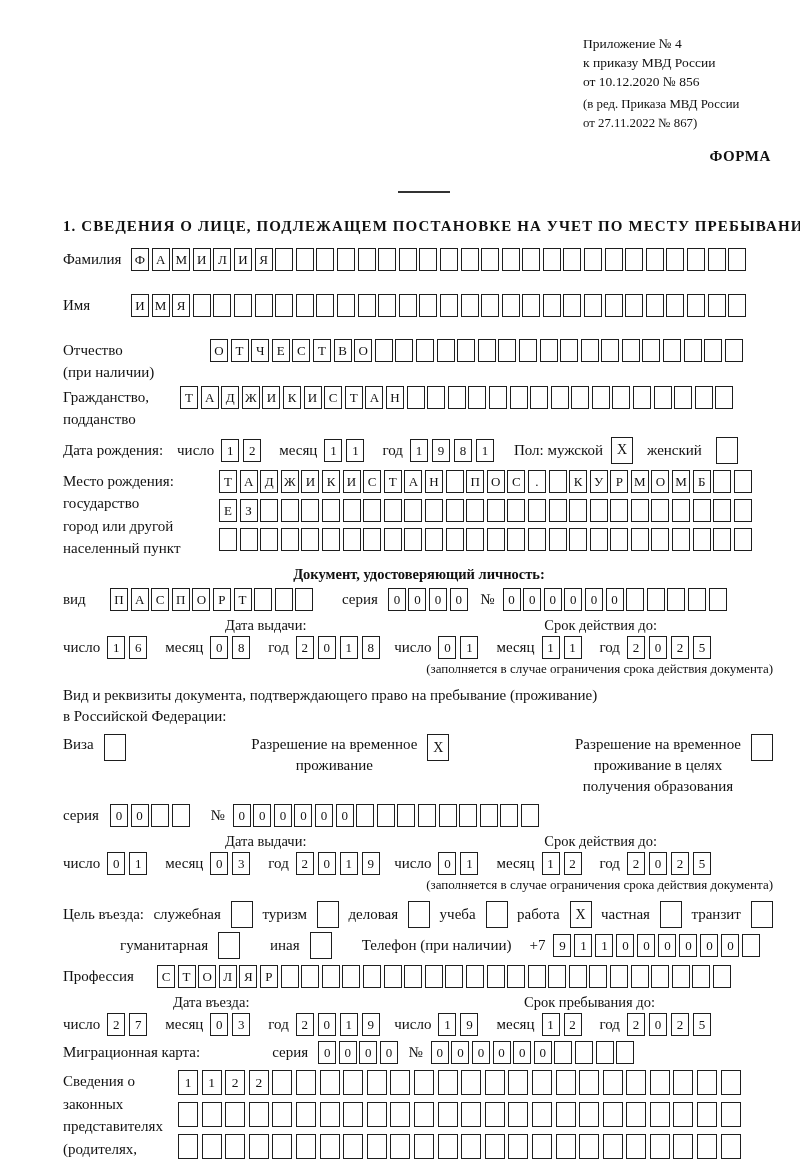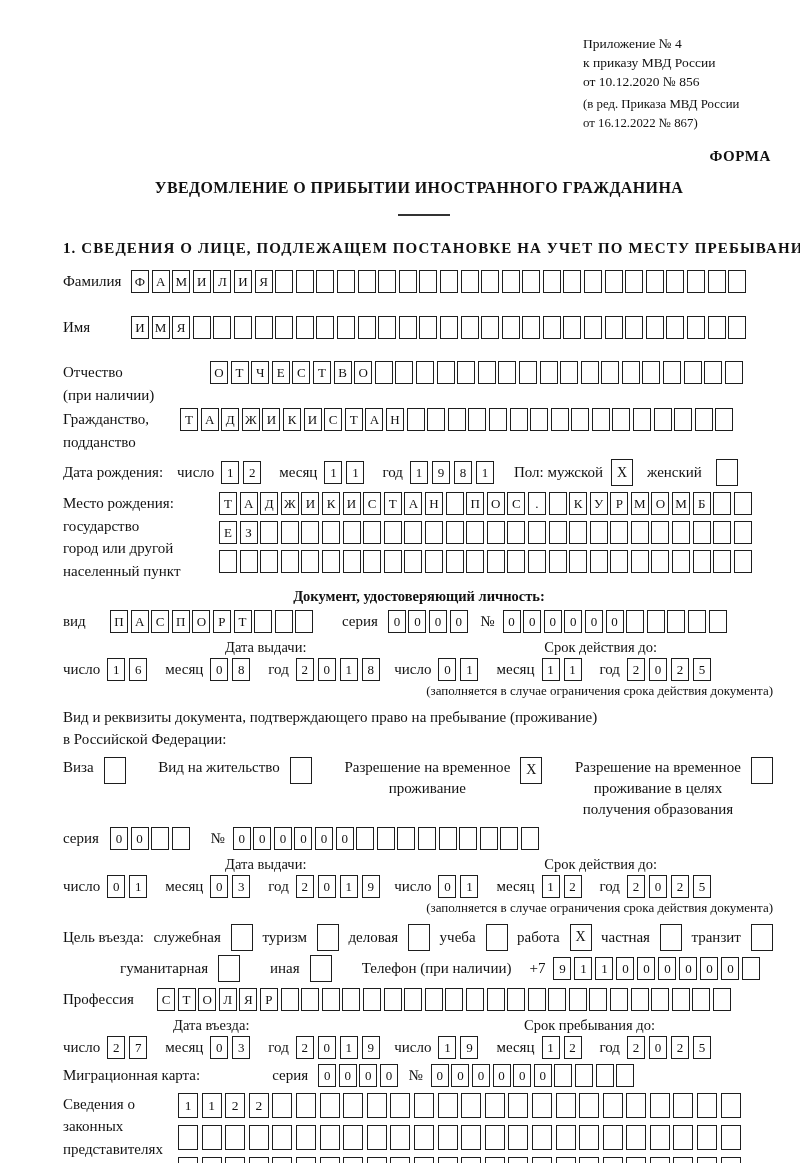--- a/index.html
+++ b/index.html
@@ -83,27 +83,26 @@
 <body>
 
 <div class="page">
 
   <div class="hdr">
     <div>Приложение № 4</div>
     <div>к приказу МВД России</div>
     <div>от 10.12.2020 № 856</div>
     <div class="gap"></div>
     <div class="amend">(в ред. Приказа МВД России</div>
-    <div class="amend">от 16.12.2022 № 867)</div>
+    <div class="amend">от 27.11.2022 № 867)</div>
   </div>
 
   <div class="forma">ФОРМА</div>
 
   <div class="title">
-    <div>УВЕДОМЛЕНИЕ О ПРИБЫТИИ ИНОСТРАННОГО ГРАЖДАНИНА</div>
     <div>
       <span class="blank"></span>
     </div>
   </div>
 
   <div class="sec1">1. СВЕДЕНИЯ О ЛИЦЕ, ПОДЛЕЖАЩЕМ ПОСТАНОВКЕ НА УЧЕТ ПО МЕСТУ ПРЕБЫВАНИЯ</div>
 
   <div class="frow" style="margin-top:12px;">
     <span class="lbl w68">Фамилия</span>
     <span class="boxes" data-boxrow="person.surname">
@@ -458,24 +457,20 @@
     <div>Вид и реквизиты документа, подтверждающего право на пребывание (проживание)</div>
     <div>в Российской Федерации:</div>
   </div>
 
   <div class="opts">
     <span class="opt">
       <span class="optlbl">Виза</span>
       <span class="cb"></span>
     </span>
     <span class="opt">
-      <span class="optlbl">Вид на жительство</span>
-      <span class="cb"></span>
-    </span>
-    <span class="opt">
       <span class="optlbl">
         <span>Разрешение на временное</span><br>
         <span>проживание</span>
       </span>
       <span class="cb">X</span>
     </span>
     <span class="opt">
       <span class="optlbl">
         <span>Разрешение на временное</span><br>
         <span>проживание в целях</span><br>

